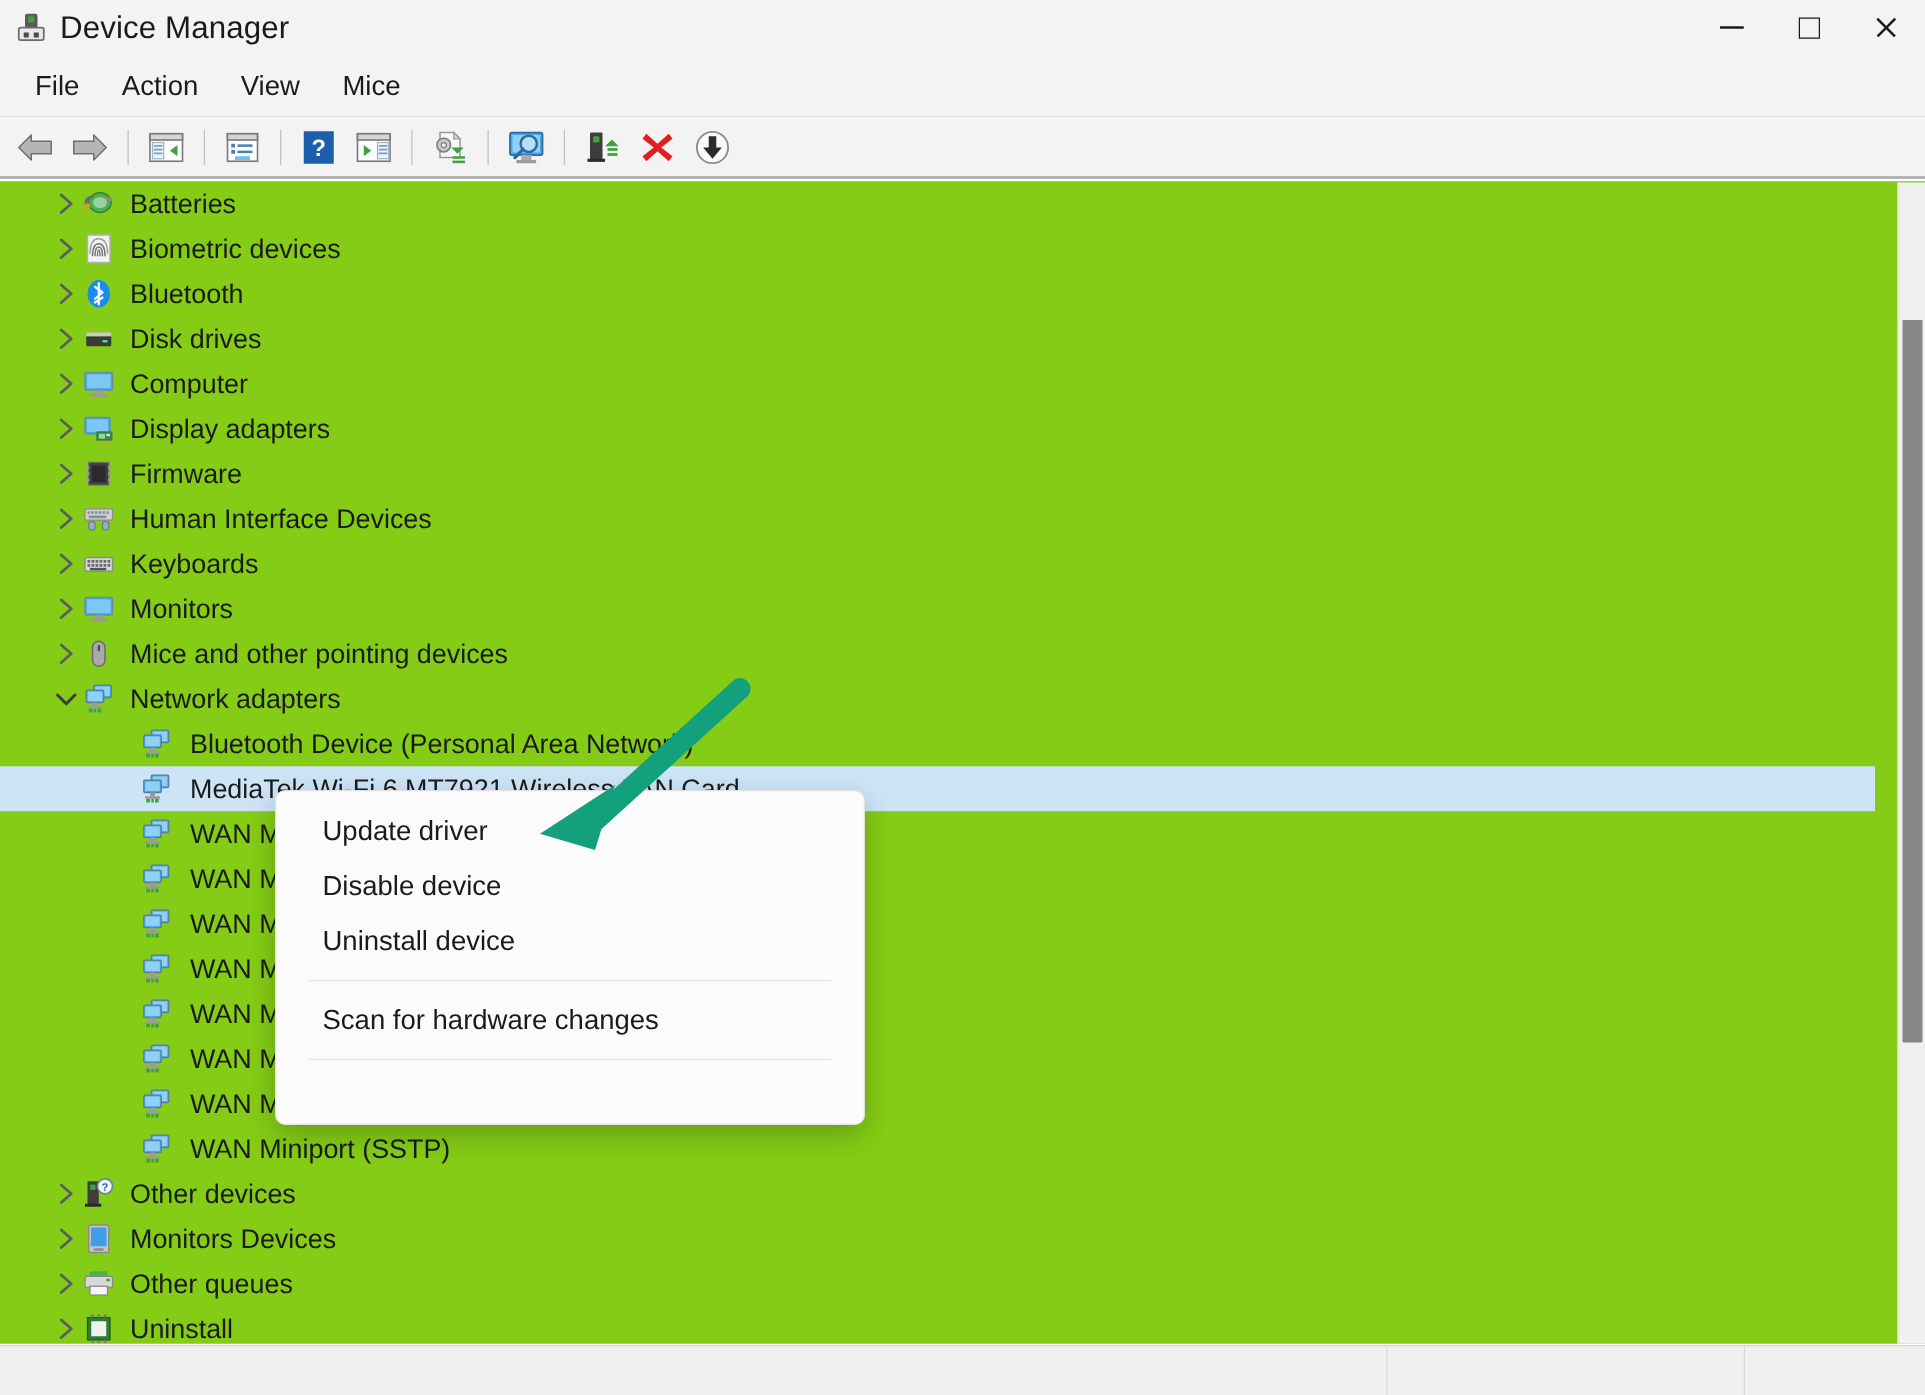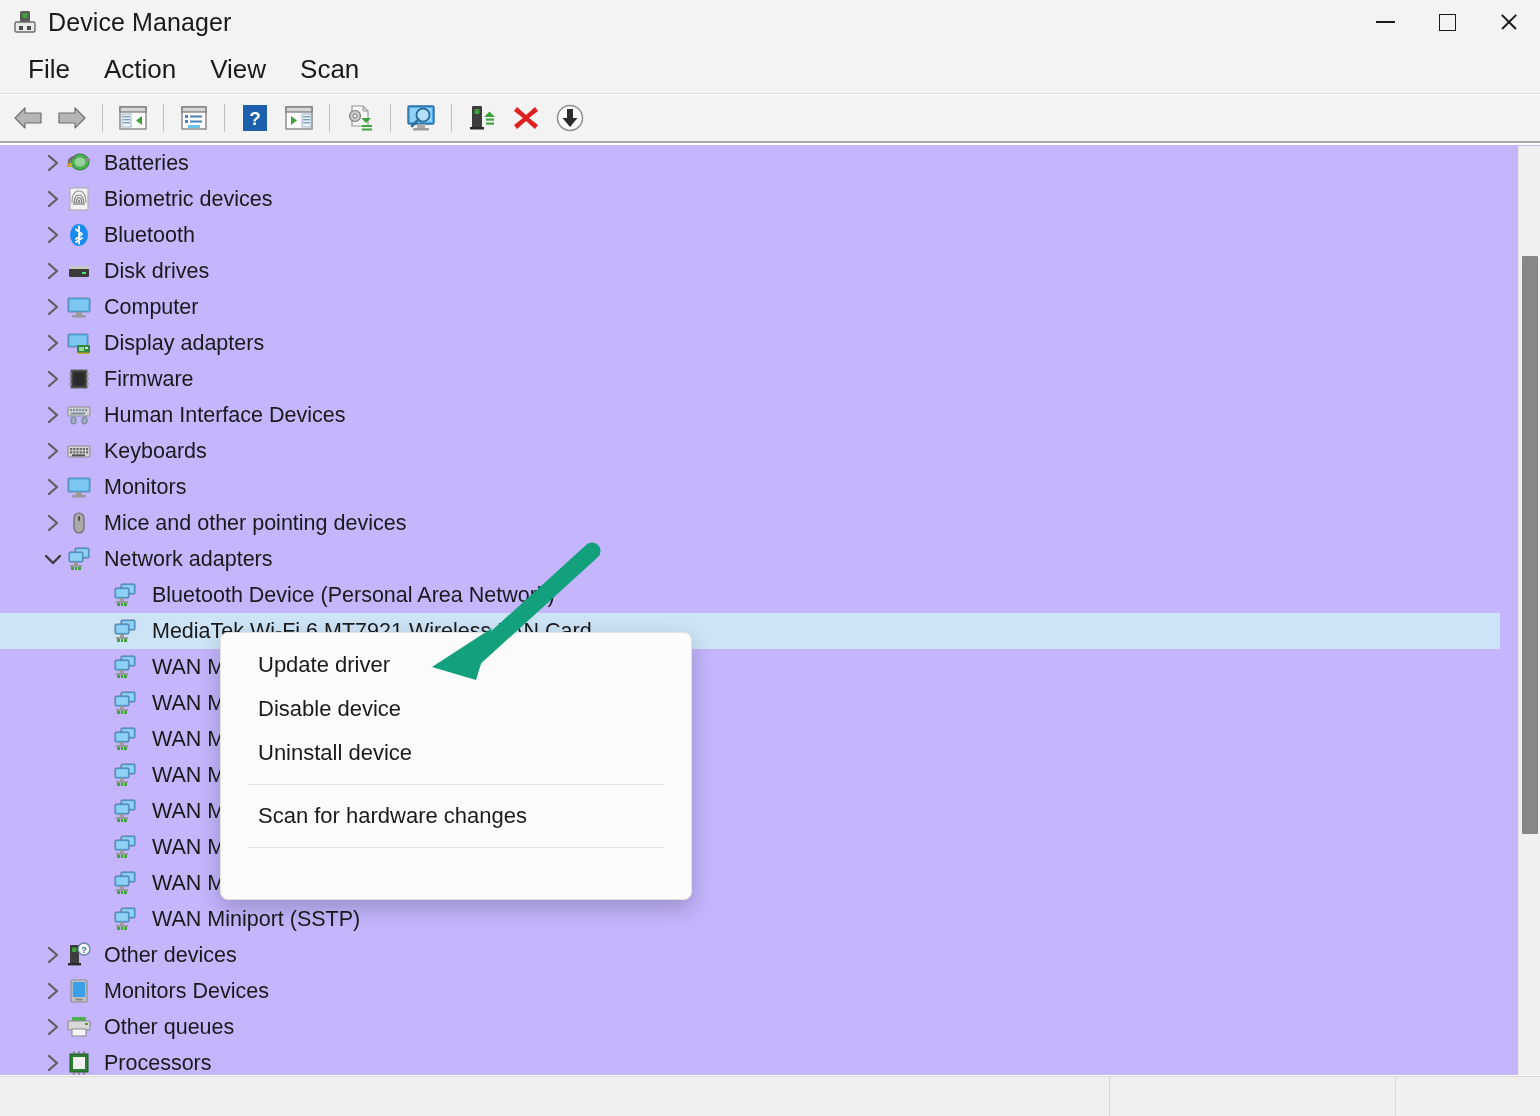--- a/index.html
+++ b/index.html
@@ -38,39 +38,39 @@
   .glyph-close::before { transform: rotate(45deg); }
   .glyph-close::after { transform: rotate(-45deg); }
 
   
   .menubar {
     position: absolute; top: 44px; left: 0; width: 1540px; height: 50px;
     background: #f3f3f3; display:flex; align-items:center;
     border-bottom: 1px solid #dadada;
   }
   .menuitem {
-    font-size: 26px; color:#1a1a1a; padding: 4px 16px; margin-left: 2px;
+    font-size: 22px; color:#1a1a1a; padding: 4px 16px; margin-left: 2px;
     line-height: 28px;
   }
   .menuitem:first-child { margin-left: 12px; }
 
   
   .toolbar {
     position:absolute; top:95px; left:0; width:1540px; height:48px;
     background:#f3f3f3; display:flex; align-items:center;
     border-bottom: 2px solid #a8a8a8;
   }
   .tb-btn { width:44px; height:40px; display:flex; align-items:center; justify-content:center; flex:none; }
   .tb-sep { width:1px; height:28px; background:#c0c0c0; margin:0 8px; flex:none; }
   .tb-pad { width: 6px; flex:none; }
 
   
   .treepanel {
     position:absolute; top:145px; left:0; width:1540px; height:930px;
-    background:#c4b5fd; overflow:hidden;
+    background:#84cc16; overflow:hidden;
   }
   .tree { position:absolute; top:0; left:0; width:1500px; }
   .row {
     display:flex; align-items:center; height:36px; padding-left:40px;
     font-size:21.5px; color:#1a1a1a; white-space:nowrap;
   }
   .row.child { padding-left: 112px; }
   .row.selected { background:#cde4f7; }
   .chev {
     width:26px; flex:none; display:flex; align-items:center; justify-content:center;
@@ -145,21 +145,21 @@
       <div class="winbtn close">
         <i class="glyph-close"></i>
       </div>
     </div>
   </div>
 
   <div class="menubar">
     <div class="menuitem">File</div>
     <div class="menuitem">Action</div>
     <div class="menuitem">View</div>
-    <div class="menuitem">Scan</div>
+    <div class="menuitem">Mice</div>
   </div>
 
   <div class="toolbar">
     <div class="tb-pad"></div>
     <div class="tb-btn">
       <svg width="32" height="26" viewBox="0 0 32 26">
         <path d="M13 3 L13 8 L29 8 L29 18 L13 18 L13 23 L3 13 Z" fill="#b5b5b5" stroke="#6f6f6f" stroke-width="1.2" stroke-linejoin="round"></path>
       </svg>
     </div>
     <div class="tb-btn">
@@ -722,21 +722,21 @@
             <g fill="#7a7a7a">
               <rect x="7" y="1.5" width="2" height="2.5"></rect>
                 <rect x="12" y="1.5" width="2" height="2.5"></rect>
                 <rect x="17" y="1.5" width="2" height="2.5"></rect>
               <rect x="7" y="22" width="2" height="2.5"></rect>
                 <rect x="12" y="22" width="2" height="2.5"></rect>
                 <rect x="17" y="22" width="2" height="2.5"></rect>
             </g>
           </svg>
         </span>
-        <span class="lbl">Processors</span>
+        <span class="lbl">Uninstall</span>
       </div>
 
     </div>
   </div>
 
   <div class="vscroll">
     <div class="vthumb"></div>
   </div>
 
   <div class="ctxmenu">

